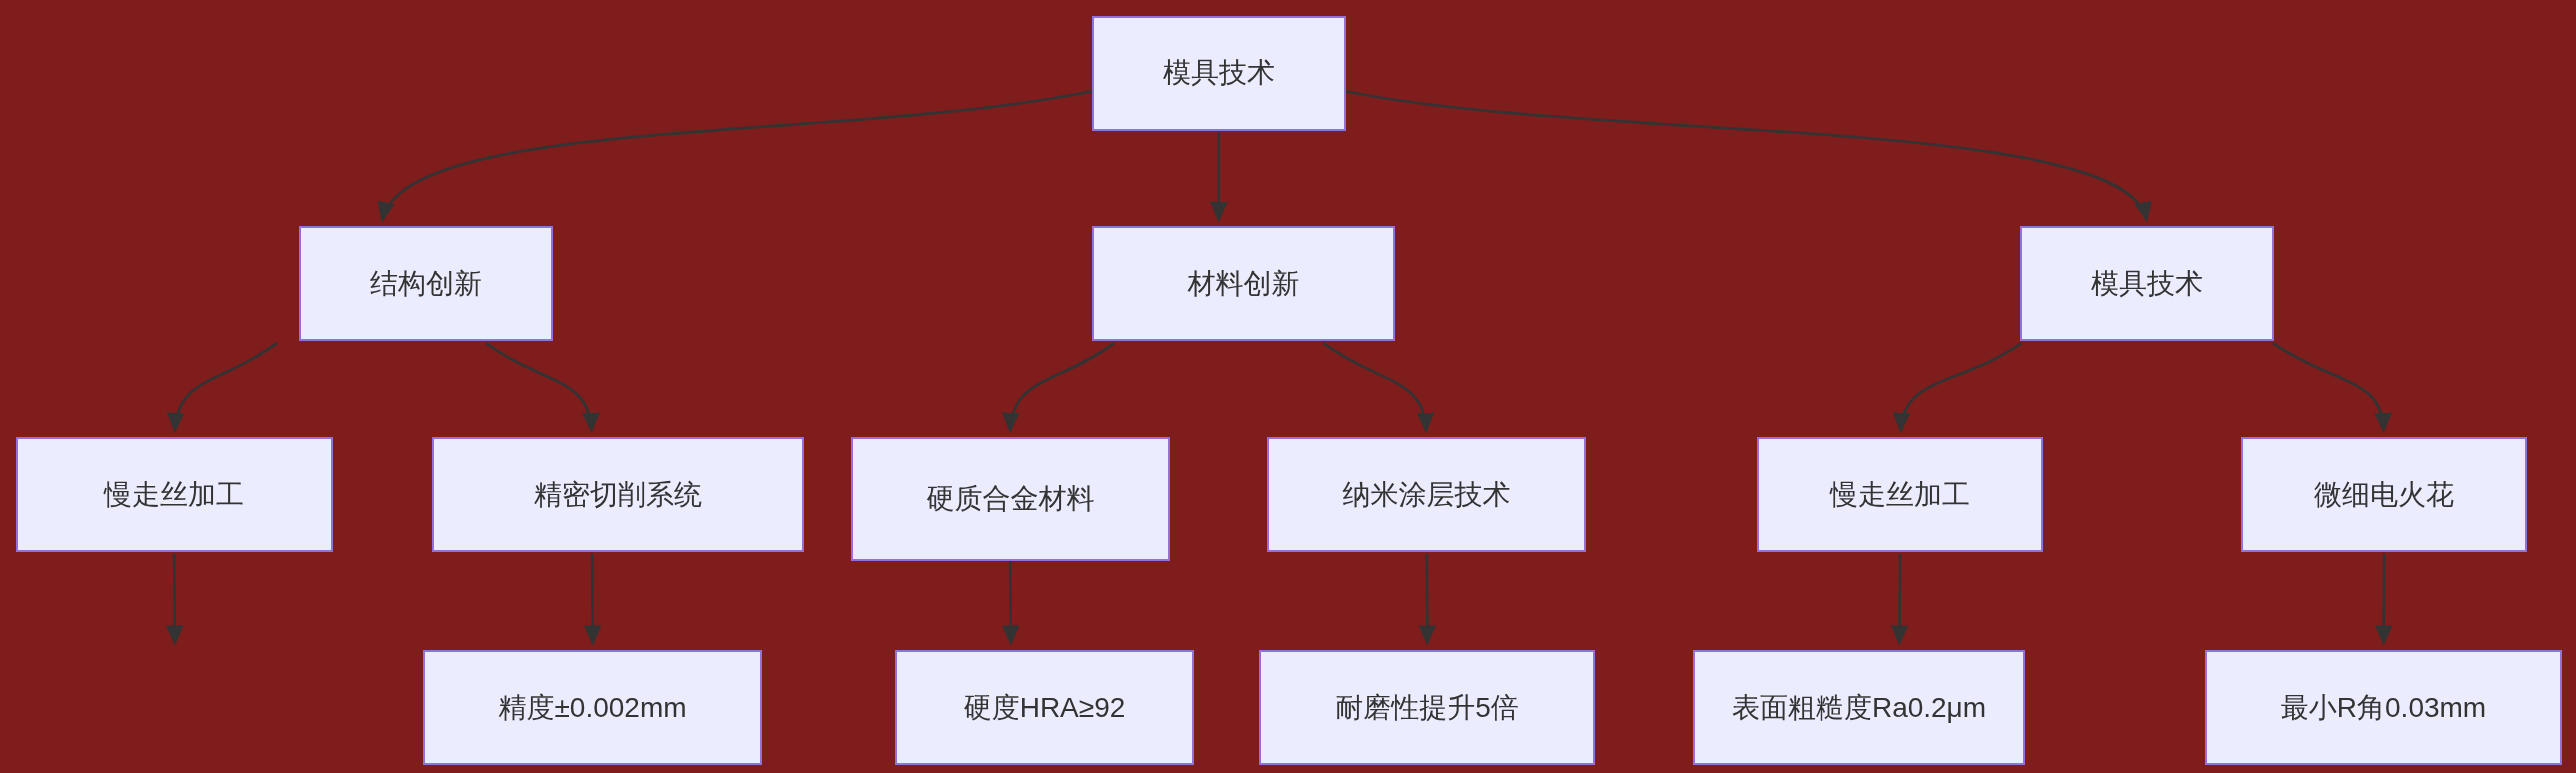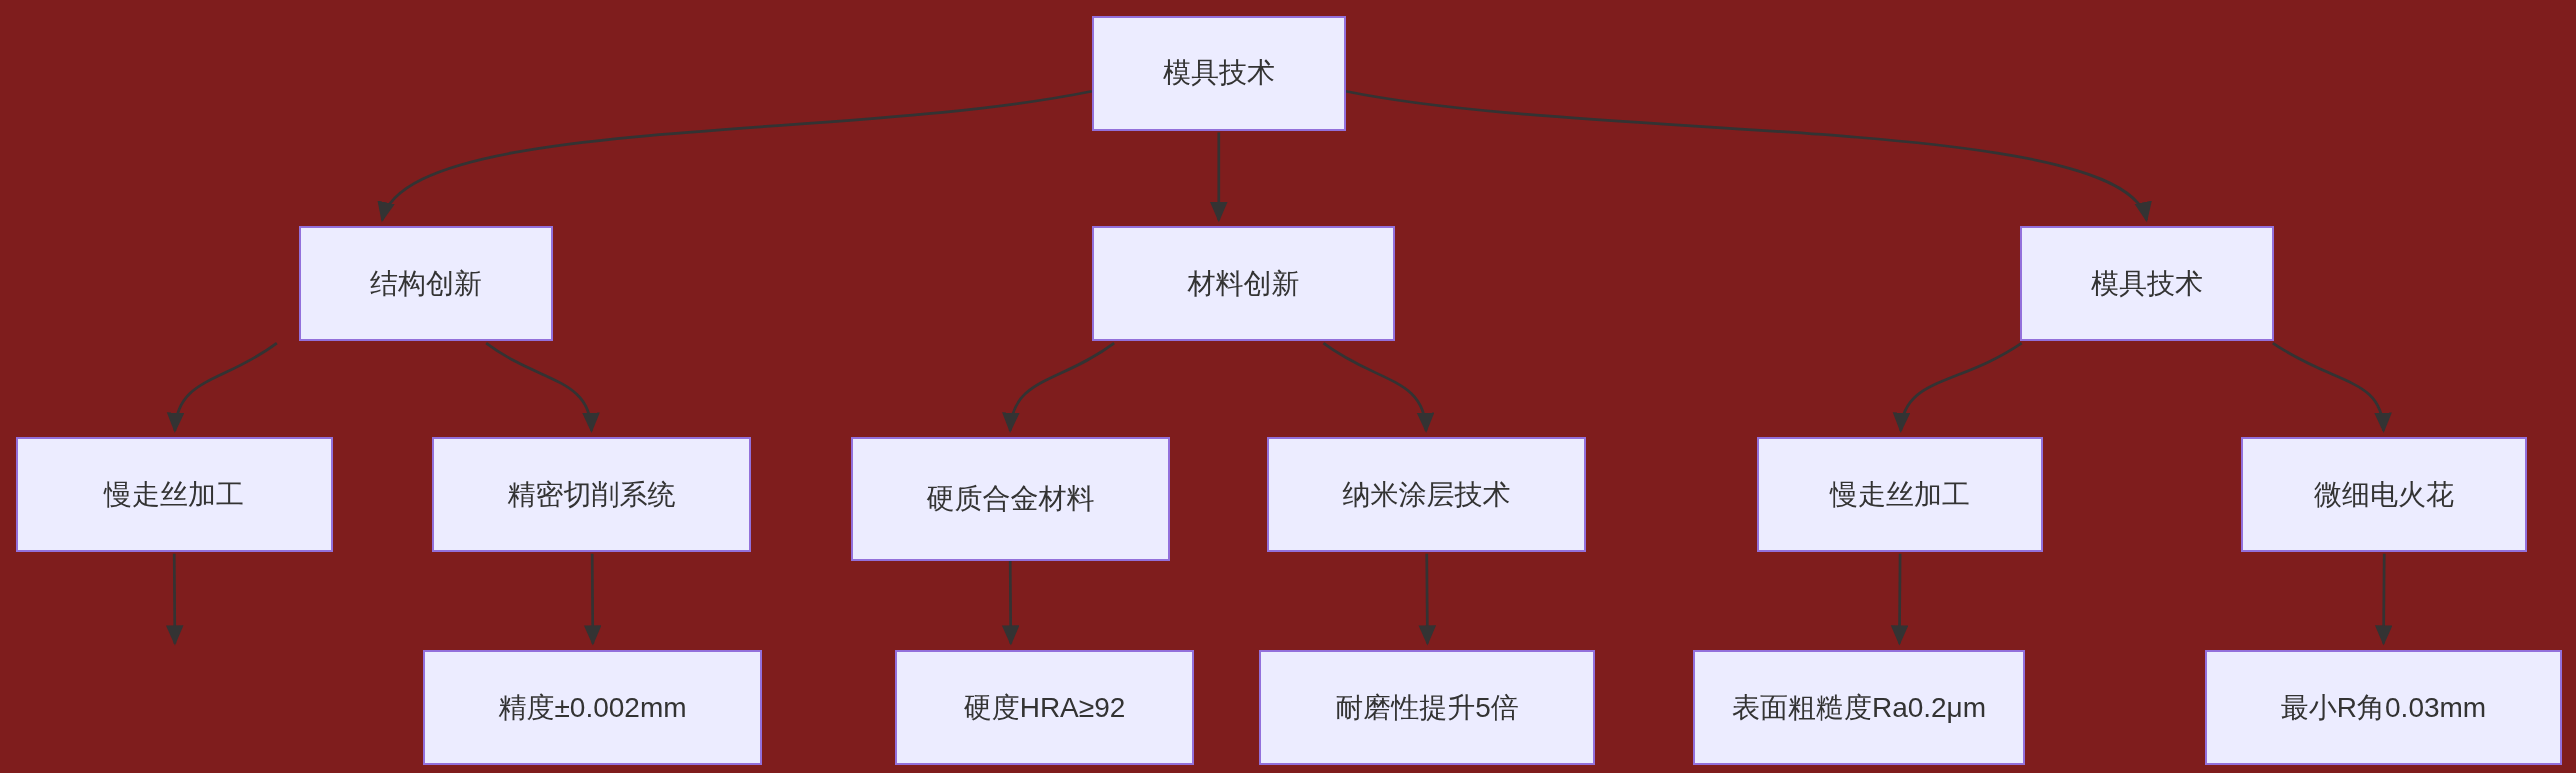--- a/index.html
+++ b/index.html
@@ -42,21 +42,21 @@
     line-height: 1.2;
     white-space: nowrap;
     text-align: center;
   }
   
   #n-root      { left: 1092px; top: 15.5px;  width: 254px; height: 115px; }
   #n-structure { left: 255px;  top: 226px; width: 254px; height: 115px; margin-left: 44px; }
   #n-material  { left: 1092px; top: 226px; width: 303px; height: 115px; }
   #n-process   { left: 2020px; top: 226px; width: 254px; height: 115px; }
   #n-multi     { left: 15.5px;   top: 437px; width: 317px; height: 115px; }
-  #n-cutting   { left: 432px;  top: 437px; width: 319px; height: 115px; }
+  #n-cutting   { left: 432px;  top: 437px; width: 372px; height: 115px; }
   #n-carbide   { left: 851px; top: 437px; width: 319px; height: 124px; }
   #n-nano      { left: 1267px; top: 437px; width: 319px; height: 115px; }
   #n-wireedm   { left: 1757px; top: 437px; width: 286px; height: 115px; }
   #n-microedm  { left: 2241px; top: 437px; width: 286px; height: 115px; }
   #n-stations  { left: 39px;   top: 650px; width: 271px; height: 115px; }
   #n-precision { left: 423px;  top: 650px; width: 339px; height: 115px; }
   #n-hardness  { left: 861px; top: 650px; width: 299px; height: 115px; margin-left: 34px; }
   #n-wear      { left: 1259px; top: 650px; width: 336px; height: 115px; }
   #n-roughness { left: 1693px; top: 650px; width: 332px; height: 115px; }
   #n-rcorner   { left: 2205px; top: 650px; width: 357px; height: 115px; }

